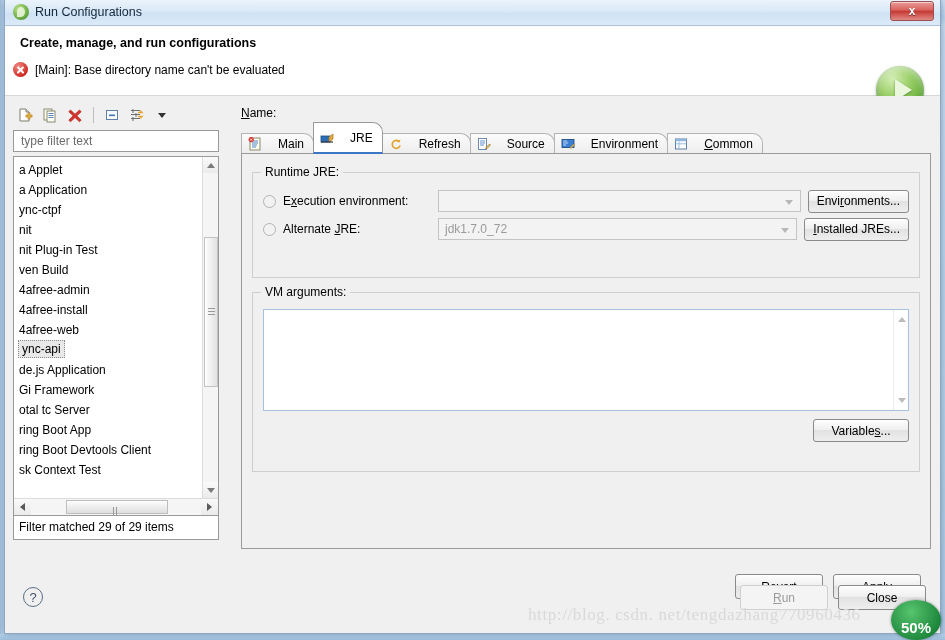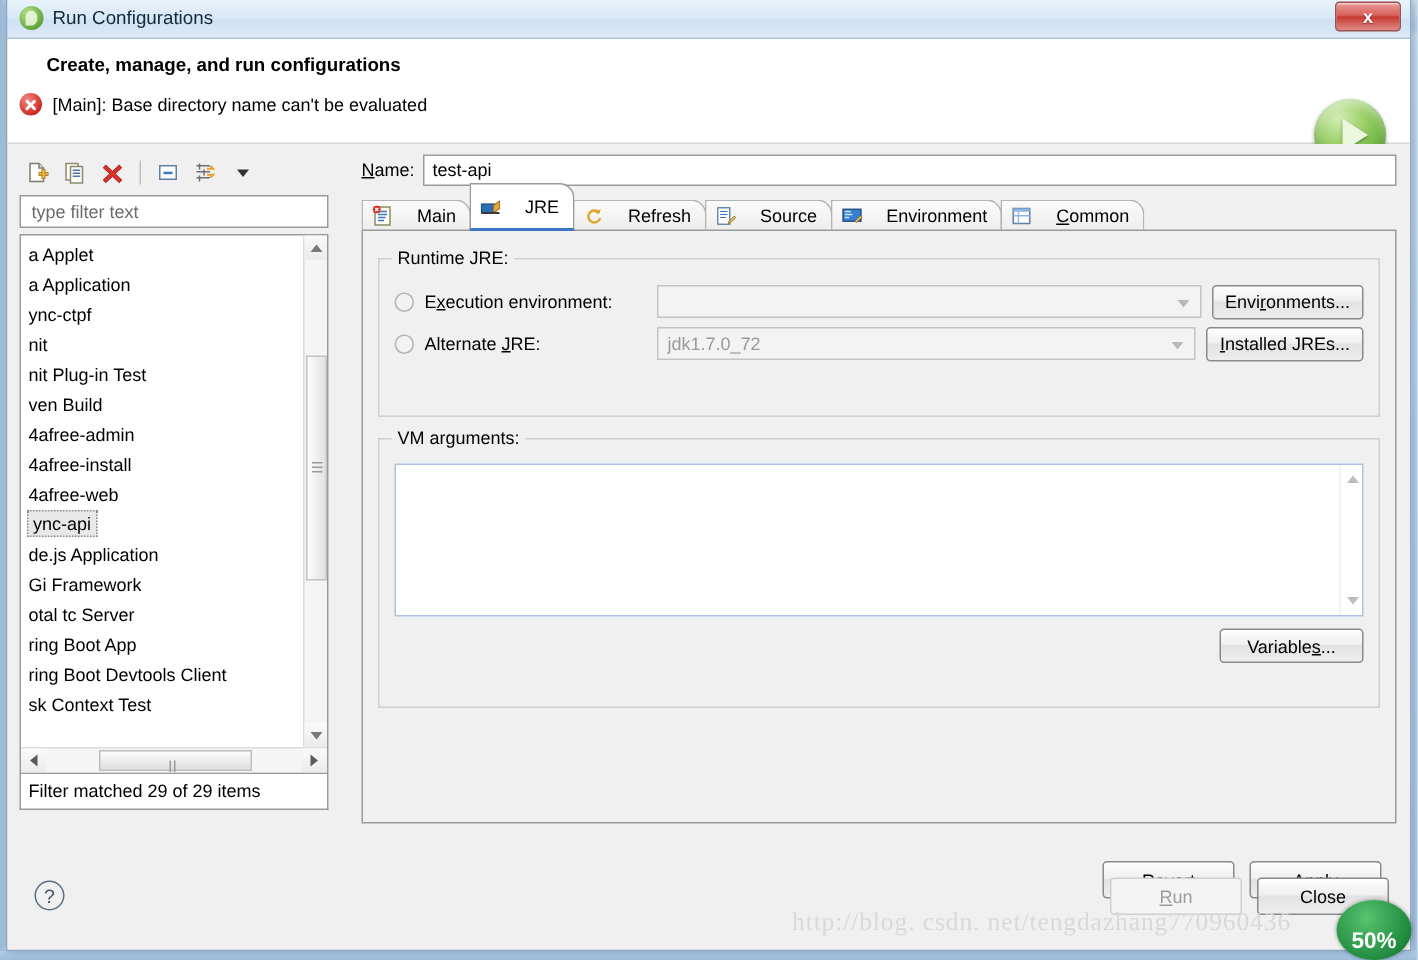--- a/index.html
+++ b/index.html
@@ -76,21 +76,21 @@
   }
 
   
   .header {
     position: relative;
     height: 70px;
     background: #fff;
     border-bottom: 1px solid #d8d8d8;
   }
   .header-title {
-    position: absolute; left: 26px; top: 10px;
+    position: absolute; left: 15px; top: 10px;
     font-size: 12.5px; font-weight: bold; color: #000;
   }
   .header-error {
     position: absolute; left: 8px; top: 36px;
     display: flex; align-items: center; gap: 7px;
   }
   .err-icon {
     width: 15px; height: 15px; border-radius: 50%;
     background: radial-gradient(circle at 35% 30%,#f08a84,#cf2b22 70%,#a3150f);
     position: relative; flex: none;
@@ -580,23 +580,20 @@
         </div>
       </div>
 
       <div class="filter-status">Filter matched 29 of 29 items</div>
     </div>
 
     <div class="right-panel">
 
       <div class="name-row">
         <span class="name-label"><u>N</u>ame:</span>
-        <div class="name-input">
-          <span>test-api</span>
-        </div>
       </div>
 
       <div class="tabs">
         <div class="tab">
           <span class="tab-icon">
             <svg width="14" height="14" viewBox="0 0 14 14">
               <rect x="2" y="1" width="10" height="12" fill="#fdfdf0" stroke="#8a8a6a" stroke-width="1"></rect>
               <path d="M4 4h6M4 6h6M4 8h5M4 10h4" stroke="#3a76c4" stroke-width=".9"></path>
               <circle cx="3.2" cy="2.6" r="2.6" fill="#d8322a"></circle>
               <path d="M2.2 1.6l2 2M4.2 1.6l-2 2" stroke="#fff" stroke-width=".9"></path>

